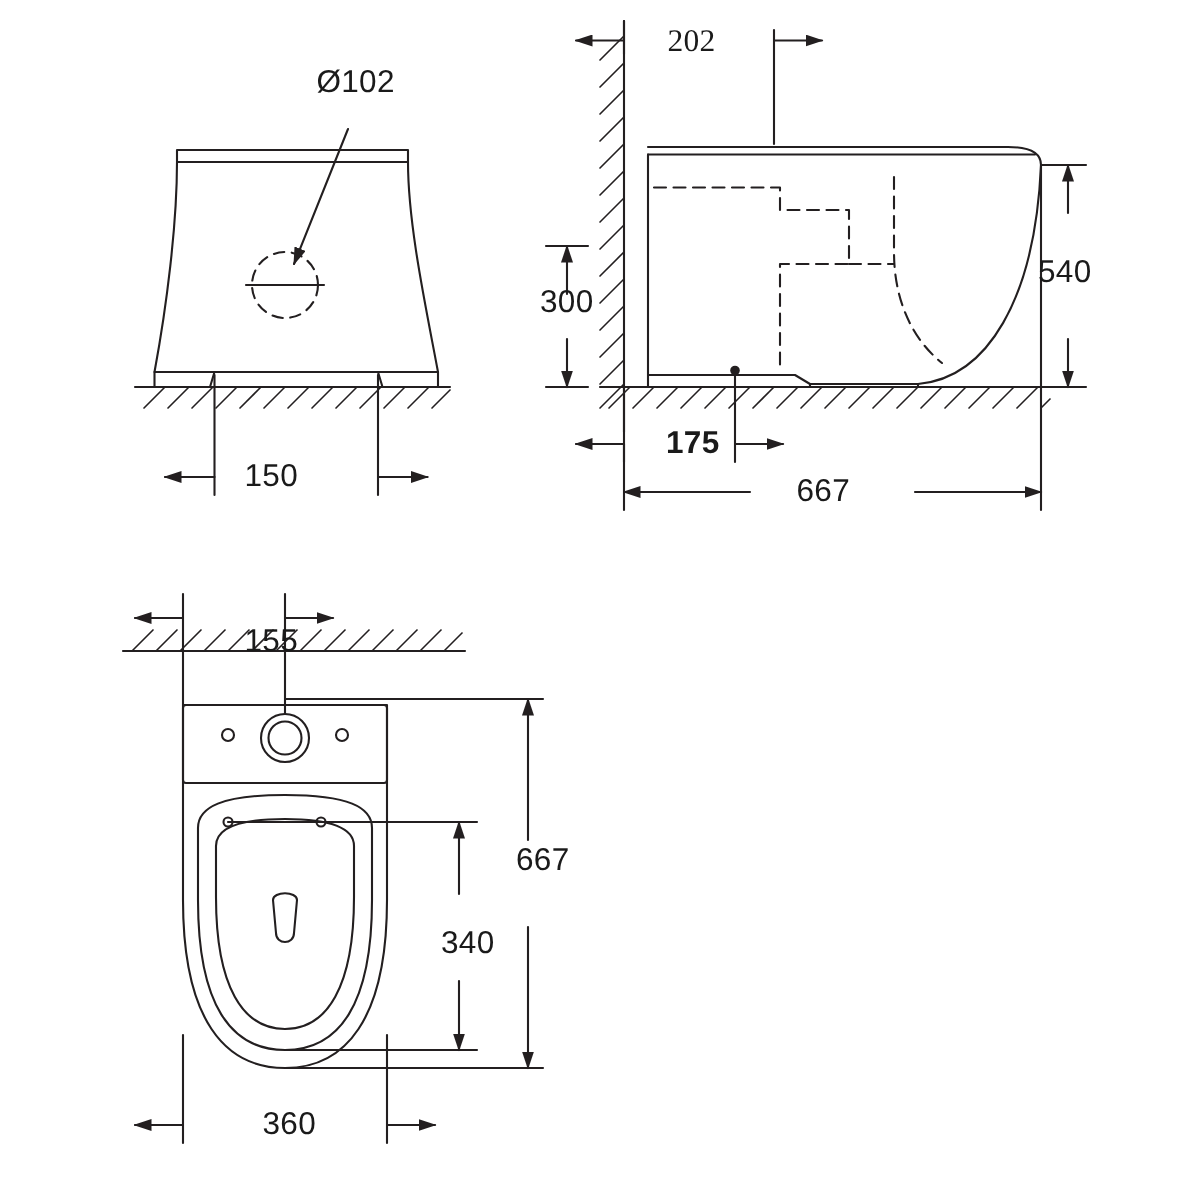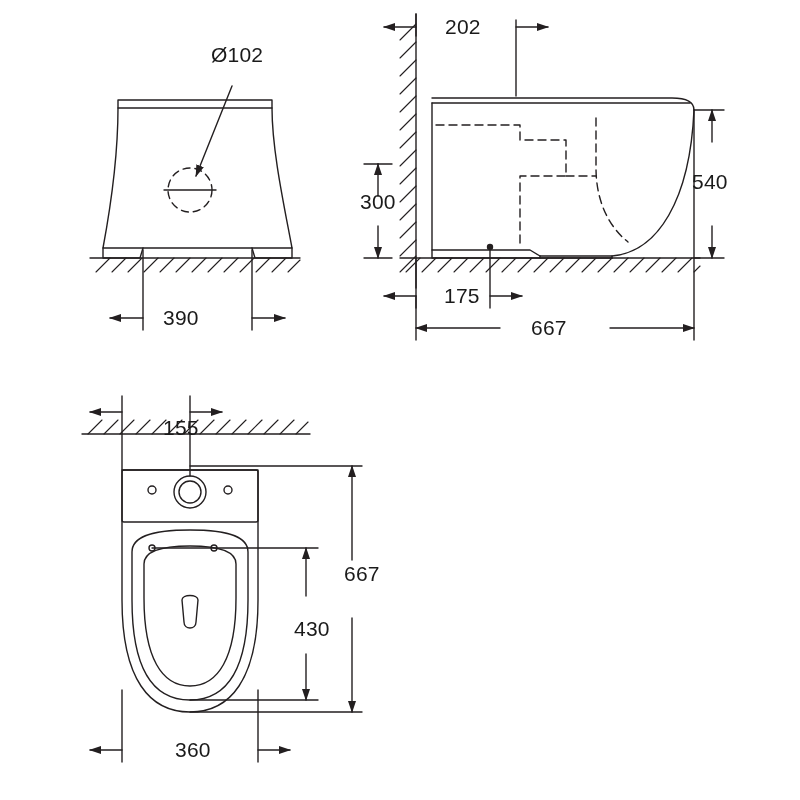--- a/index.html
+++ b/index.html
@@ -286,33 +286,33 @@
         <line x1="258" y1="690" x2="258" y2="762"></line>
         <line x1="90" y1="750" x2="122" y2="750" marker-start="url(#arrowStart)"></line>
         <line x1="258" y1="750" x2="290" y2="750" marker-end="url(#arrowEnd)"></line>
       </g>
 
     </g>
   </svg>
 
   <div class="dim-label" style="left:211px; top:43px;">Ø102</div>
 
-  <div class="dim-label" style="left:163px; top:306px;">390</div>
-
-  <div class="dim-label" style="left:445px; top:15px;">202</div>
+  <div class="dim-label" style="left:163px; top:306px;">150</div>
+
+  <div class="dim-label" style="left:445px; top:15px;font-family:Liberation Serif, serif;">202</div>
 
   <div class="dim-label" style="left:692px; top:170px;">540</div>
 
   <div class="dim-label" style="left:360px; top:190px;">300</div>
 
-  <div class="dim-label" style="left:444px; top:284px;">175</div>
+  <div class="dim-label" style="left:444px; top:284px;font-weight:bold;">175</div>
 
   <div class="dim-label" style="left:531px; top:316px;">667</div>
 
   <div class="dim-label" style="left:163px; top:416px;">155</div>
 
   <div class="dim-label" style="left:344px; top:562px;">667</div>
 
-  <div class="dim-label" style="left:294px; top:617px;">430</div>
+  <div class="dim-label" style="left:294px; top:617px;">340</div>
 
   <div class="dim-label" style="left:163px; top:738px;margin-left:12px;">360</div>
 
 </div>
 
 </body></html>

